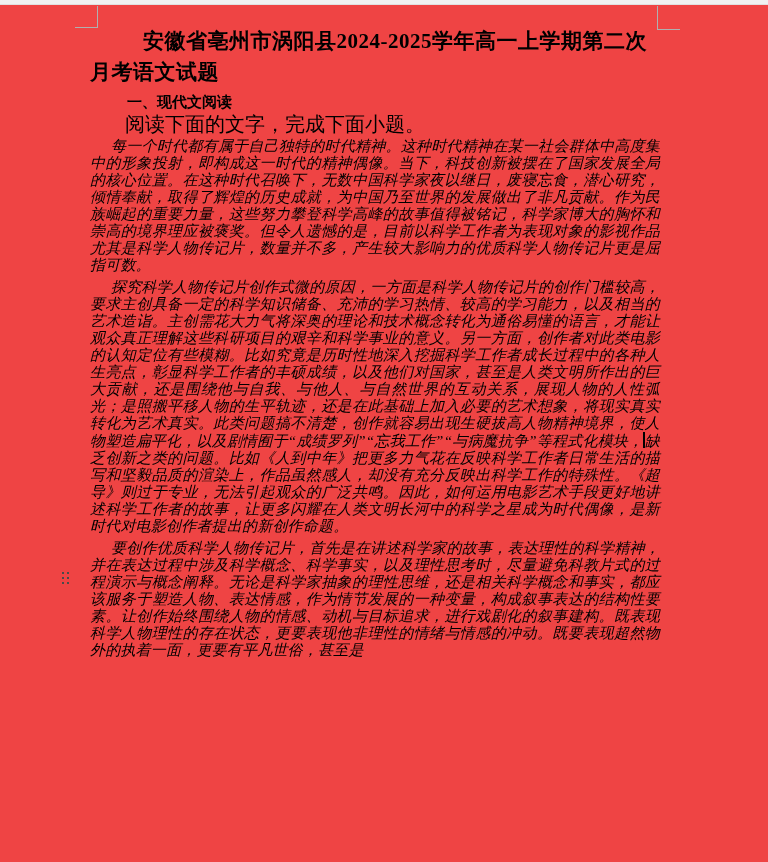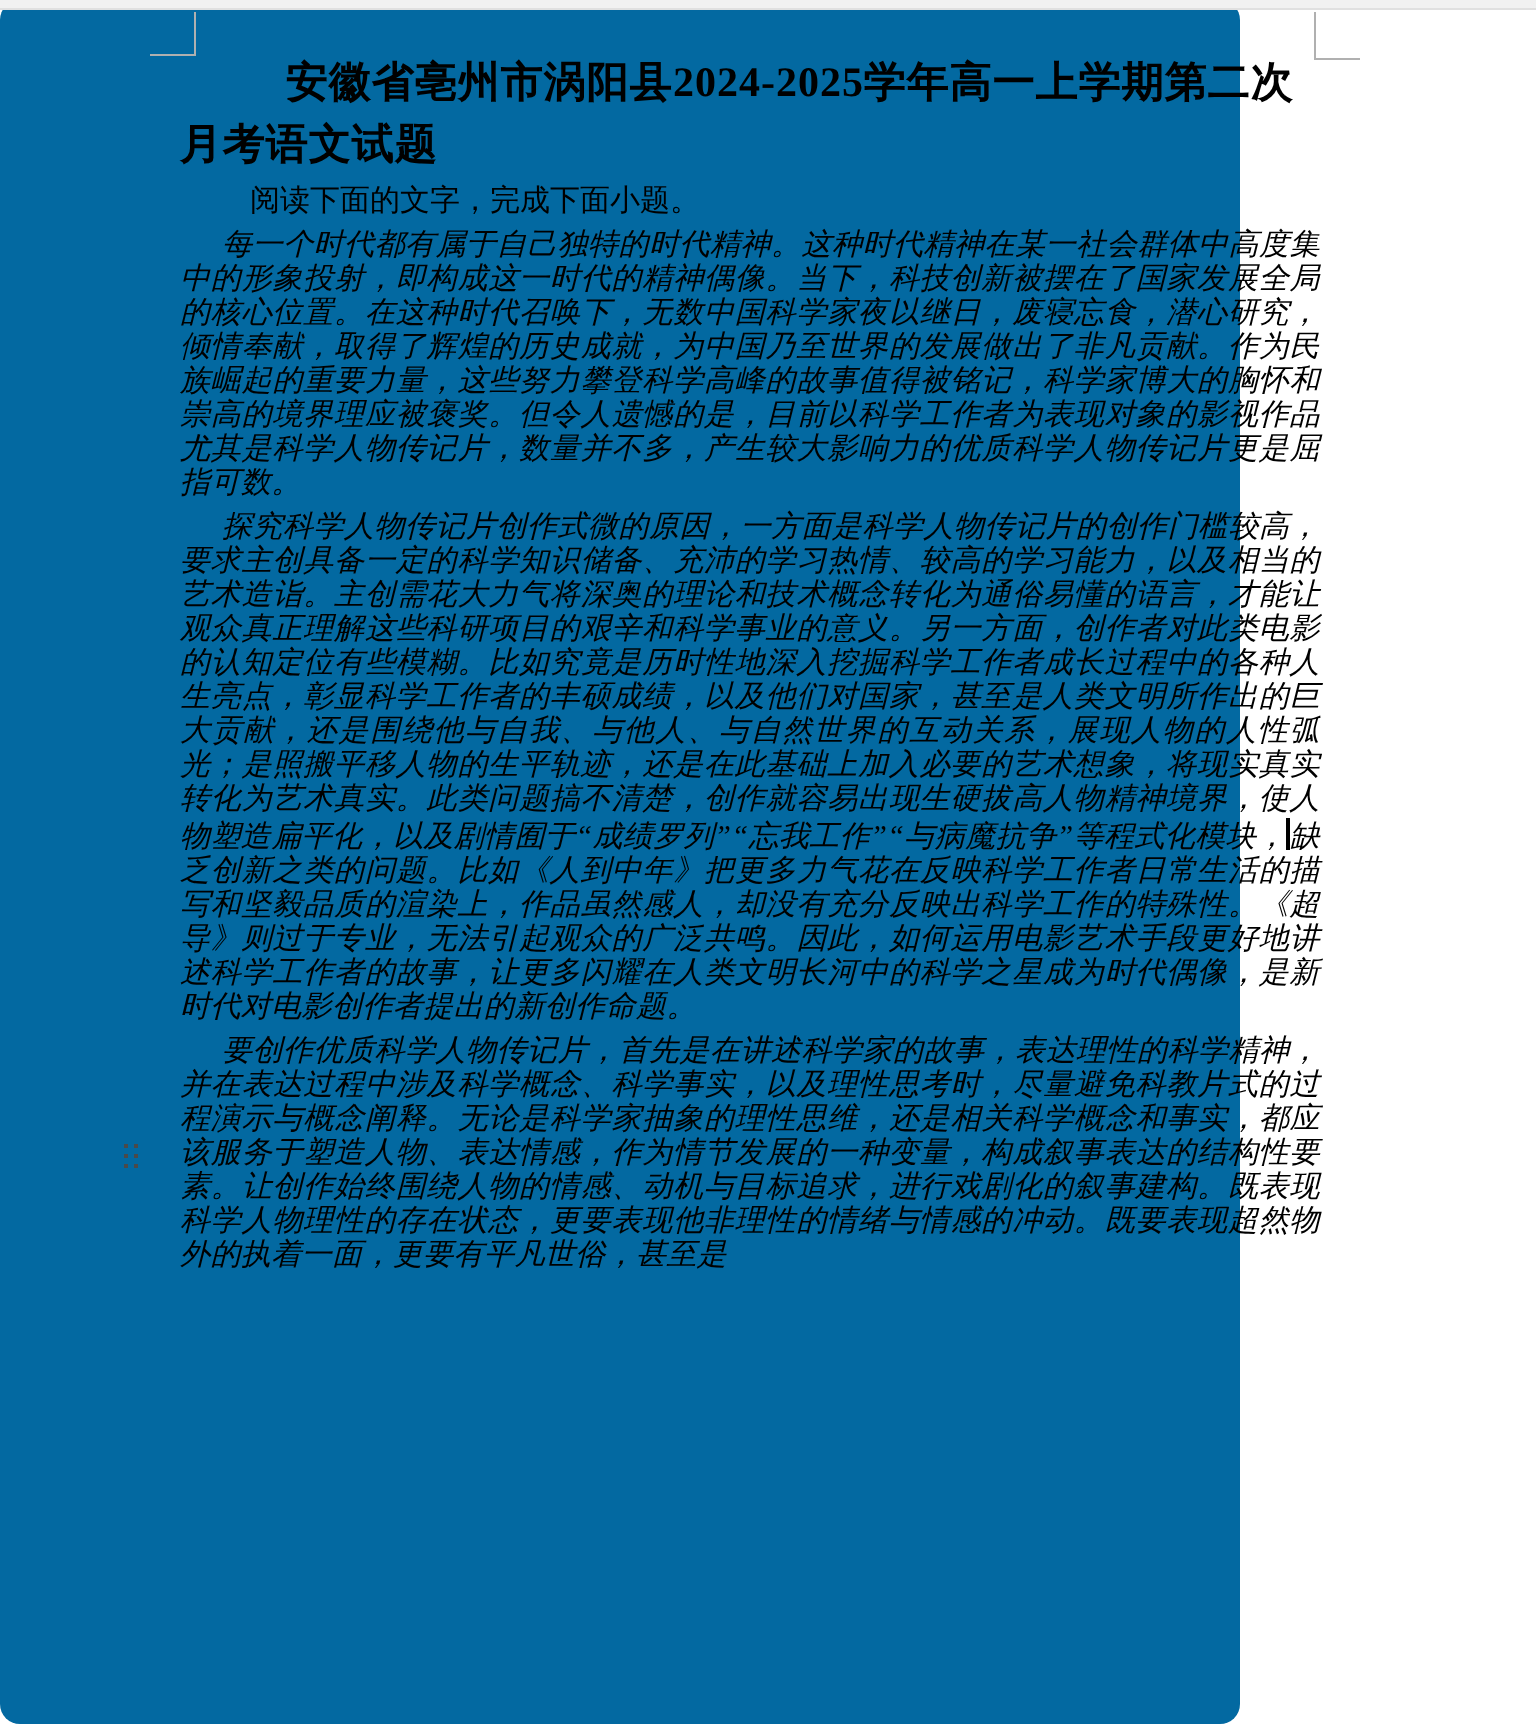--- a/index.html
+++ b/index.html
@@ -7,24 +7,23 @@
     padding: 0;
     background: #ffffff;
     width: 768px;
     height: 862px;
     overflow: hidden;
     font-family: "Liberation Serif", serif;
     color: #000000;
   }
   .screen {
     position: relative;
-    width: 620px;
+    width: 768px;
     height: 862px;
-    background: #0369a1;
-    border-radius: 10px;
+    background: #ef4444;
   }
   
   .top-strip {
     position: absolute;
     top: 0; left: 0;
     width: 768px; height: 4px;
     background: #f1f1f1;
     border-bottom: 1px solid #e0e0e0;
   }
   
@@ -81,21 +80,21 @@
   .section-heading {
     margin: 5px 0 0 0;
     font-size: 15px;
     line-height: 18px;
     font-weight: bold;
     text-indent: 37px;
     font-family: "Liberation Sans", sans-serif;
   }
   .intro-line {
     margin: 4px 0 0 0;
-    font-size: 15px;
+    font-size: 20px;
     line-height: 18px;
     text-indent: 35px;
   }
   .body-para {
     margin: 5px 0 0 0;
     font-size: 15px;
     line-height: 17px;
     text-align: justify;
     text-indent: 21px;
     font-style: italic;
@@ -131,20 +130,21 @@
       <span></span>
       <span></span>
       <span></span>
       <span></span>
   </div>
 
   <div class="page-content">
 
     <h1 class="doc-title">安徽省亳州市涡阳县2024-2025学年高一上学期第二次月考语文试题</h1>
 
+    <h2 class="section-heading">一、现代文阅读</h2>
 
     <p class="intro-line">阅读下面的文字，完成下面小题。</p>
 
     <p class="body-para">每一个时代都有属于自己独特的时代精神。这种时代精神在某一社会群体中高度集中的形象投射，即构成这一时代的精神偶像。当下，科技创新被摆在了国家发展全局的核心位置。在这种时代召唤下，无数中国科学家夜以继日，废寝忘食，潜心研究，倾情奉献，取得了辉煌的历史成就，为中国乃至世界的发展做出了非凡贡献。作为民族崛起的重要力量，这些努力攀登科学高峰的故事值得被铭记，科学家博大的胸怀和崇高的境界理应被褒奖。但令人遗憾的是，目前以科学工作者为表现对象的影视作品尤其是科学人物传记片，数量并不多，产生较大影响力的优质科学人物传记片更是屈指可数。</p>
 
     <p class="body-para"><span>探究科学人物传记片创作式微的原因，一方面是科学人物传记片的创作门槛较高，要求主创具备一定的科学知识储备、充沛的学习热情、较高的学习能力，以及相当的艺术造诣。主创需花大力气将深奥的理论和技术概念转化为通俗易懂的语言，才能让观众真正理解这些科研项目的艰辛和科学事业的意义。另一方面，创作者对此类电影的认知定位有些模糊。比如究竟是历时性地深入挖掘科学工作者成长过程中的各种人生亮点，彰显科学工作者的丰硕成绩，以及他们对国家，甚至是人类文明所作出的巨大贡献，还是围绕他与自我、与他人、与自然世界的互动关系，展现人物的人性弧光；是照搬平移人物的生平轨迹，还是在此基础上加入必要的艺术想象，将现实真实转化为艺术真实。此类问题搞不清楚，创作就容易出现生硬拔高人物精神境界，使人物塑造扁平化，以及剧情囿于“成绩罗列”“忘我工作”“与病魔抗争”等程式化模块，</span><span class="caret"></span><span>缺乏创新之类的问题。比如《人到中年》把更多力气花在反映科学工作者日常生活的描写和坚毅品质的渲染上，作品虽然感人，却没有充分反映出科学工作的特殊性。《超导》则过于专业，无法引起观众的广泛共鸣。因此，如何运用电影艺术手段更好地讲述科学工作者的故事，让更多闪耀在人类文明长河中的科学之星成为时代偶像，是新时代对电影创作者提出的新创作命题。</span></p>
 
     <p class="body-para">要创作优质科学人物传记片，首先是在讲述科学家的故事，表达理性的科学精神，并在表达过程中涉及科学概念、科学事实，以及理性思考时，尽量避免科教片式的过程演示与概念阐释。无论是科学家抽象的理性思维，还是相关科学概念和事实，都应该服务于塑造人物、表达情感，作为情节发展的一种变量，构成叙事表达的结构性要素。让创作始终围绕人物的情感、动机与目标追求，进行戏剧化的叙事建构。既表现科学人物理性的存在状态，更要表现他非理性的情绪与情感的冲动。既要表现超然物外的执着一面，更要有平凡世俗，甚至是</p>
 
   </div>

